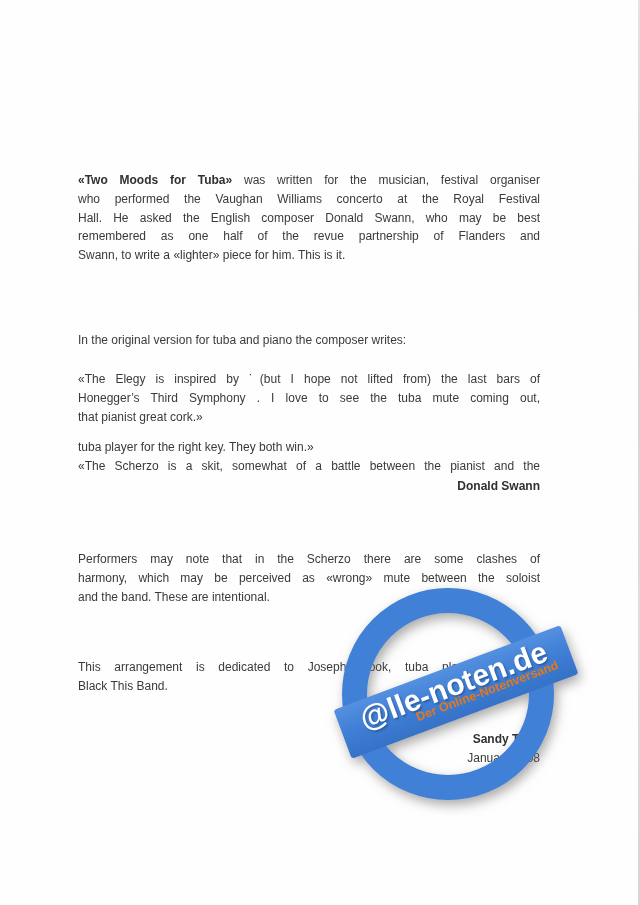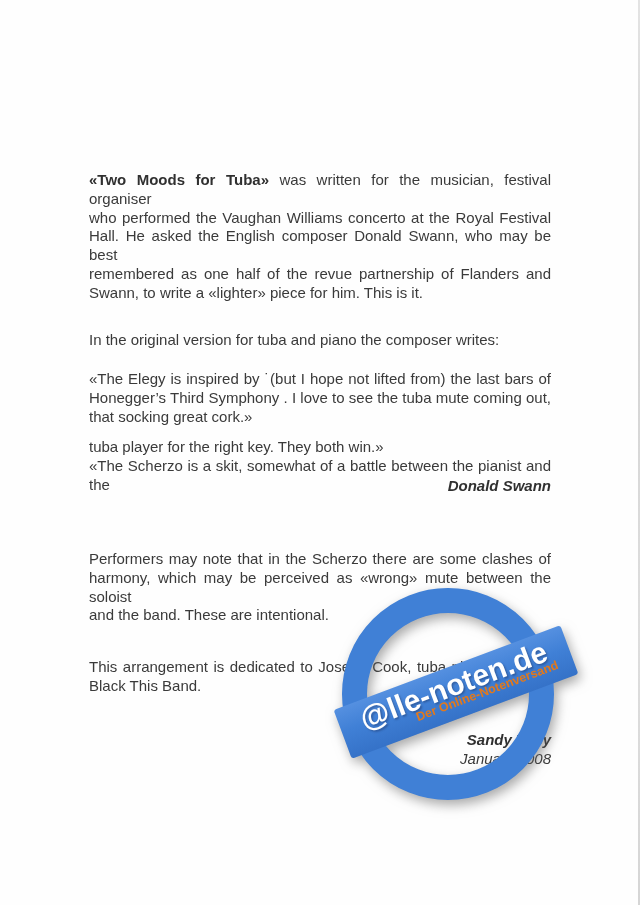--- a/index.html
+++ b/index.html
@@ -5,25 +5,25 @@
   html,body{margin:0;padding:0;background:#ffffff;}
   .page{
     position:relative;width:640px;height:905px;background:#fefefe;
     overflow:hidden;font-family:"Liberation Sans",sans-serif;color:#3a3a3a;
   }
   .scan-edge-right{
     position:absolute;right:0;top:0;width:2px;height:905px;
     background:linear-gradient(180deg,#d8d8d8,#bfbfbf 30%,#d0d0d0 70%,#c4c4c4);
     opacity:.7;
   }
-  .col{position:absolute;left:89px;width:462px;font-size:15px;}
+  .col{position:absolute;left:78px;width:462px;font-size:12px;}
   .line{line-height:18.8px;white-space:normal;}
   .just{text-align:justify;text-align-last:justify;}
   .leftal{text-align:right;text-align-last:left;}
-  .rightal{text-align:left;text-align-last:right;font-style:italic;}
+  .rightal{text-align:left;text-align-last:right;}
   b{font-weight:bold;color:#303030;}
   
   .watermark{
     position:absolute;left:342px;top:588px;width:212px;height:212px;
     filter:drop-shadow(3px 5px 6px rgba(100,100,100,.55));
     pointer-events:none;
   }
   .wm-ring{
     position:absolute;inset:0;border-radius:50%;
     border:25px solid #4080d6;
@@ -61,21 +61,21 @@
     <div class="line leftal">Swann, to write a «lighter» piece for him. This is it.</div>
   </div>
 
   <div class="col" style="top:331px">
     <div class="line leftal">In the original version for tuba and piano the composer writes:</div>
   </div>
 
   <div class="col" style="top:370px">
     <div class="line just">«The Elegy is inspired by ˙(but I hope not lifted from) the last bars of</div>
     <div class="line just">Honegger’s Third Symphony . I love to see the tuba mute coming out,</div>
-    <div class="line leftal">that socking great cork.»</div>
+    <div class="line leftal">that pianist great cork.»</div>
   </div>
 
   <div class="col" style="top:438px">
     <div class="line leftal">tuba player for the right key. They both win.»</div>
     <div class="line just">«The Scherzo is a skit, somewhat of a battle between the pianist and the</div>
   </div>
 
   <div class="col" style="top:477px">
     <div class="line rightal"><b>Donald Swann</b></div>
   </div>

